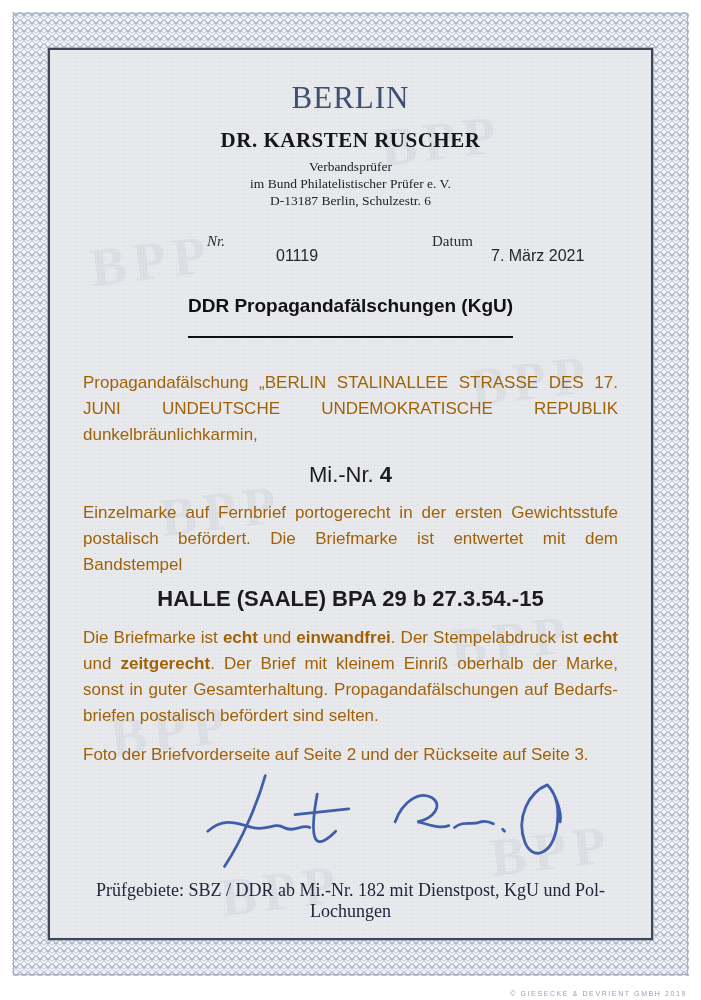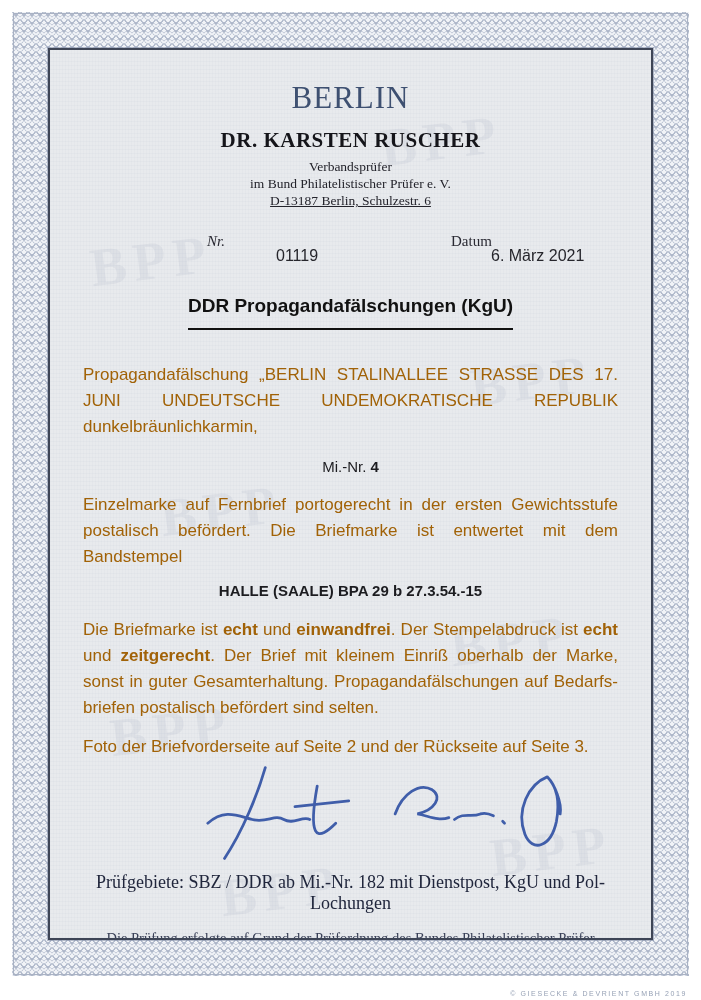--- a/index.html
+++ b/index.html
@@ -60,50 +60,50 @@
   .examiner-name{
     margin:0 0 5px 0;text-align:center;
     font-family:"Liberation Serif","DejaVu Serif",serif;
     font-size:21px;font-weight:bold;letter-spacing:.5px;color:#15151a;
   }
   .letterhead-line{
     margin:0;text-align:center;
     font-family:"Liberation Serif","DejaVu Serif",serif;
     font-size:13.5px;line-height:17px;color:#23232b;
   }
-  .letterhead-line.last{margin-bottom:22px;text-decoration:underline;}
+  .letterhead-line.last{margin-bottom:22px;}
   
   .meta-row{position:relative;height:22px;margin-bottom:42px;}
   .meta-row .lbl{
     position:absolute;top:2px;
     font-family:"Liberation Serif","DejaVu Serif",serif;
     font-size:15px;color:#2a2a33;
   }
   .meta-row .val{position:absolute;top:16px;font-size:16px;color:#26262c;}
   .pos-nr-lbl{left:124px;font-style:italic;} .pos-nr-val{left:193px;}
-  .pos-dt-lbl{left:368px;} .pos-dt-val{left:408px;}
+  .pos-dt-lbl{left:349px;} .pos-dt-val{left:408px;}
   
   .subject-wrap{text-align:center;margin:0 0 32px 0;}
   .subject{
     display:inline-block;
     font-size:19px;font-weight:bold;color:#111;
-    border-bottom:2px solid #111;padding-bottom:11px;
+    border-bottom:2px solid #111;padding-bottom:19px;
   }
   
   .body-text{
     margin:0 0 14px 0;
     font-size:17px;line-height:26px;color:#a16207;
     text-align:justify;
   }
   .body-text.mb8{margin-bottom:8px;}
   .body-text.mb13{margin-bottom:13px;}
   .body-text.mb2{margin-bottom:2px;}
   .center-line{
     margin:0 0 12px 0;text-align:center;
-    font-size:15px;line-height:26px;color:#1c1c20;
+    font-size:22px;line-height:26px;color:#1c1c20;
   }
   .center-line.bold{font-weight:bold;margin-bottom:13px;}
   b{font-weight:bold;}
   
   .sig-wrap{height:102px;margin:2px 0 0 78px;}
   
   .footer-line1{
     margin:8px 0 3px 0;text-align:center;
     font-family:"Liberation Serif","DejaVu Serif",serif;
     font-size:18px;color:#20263c;
@@ -141,21 +141,21 @@
 
         <div class="examiner-name">DR. KARSTEN RUSCHER</div>
         <p class="letterhead-line">Verbandsprüfer</p>
         <p class="letterhead-line">im Bund Philatelistischer Prüfer e. V.</p>
         <p class="letterhead-line last">D-13187 Berlin, Schulzestr. 6</p>
 
         <div class="meta-row">
           <span class="lbl pos-nr-lbl">Nr.</span>
           <span class="val pos-nr-val">01119</span>
           <span class="lbl pos-dt-lbl">Datum</span>
-          <span class="val pos-dt-val">6. März 2021</span>
+          <span class="val pos-dt-val">7. März 2021</span>
         </div>
 
         <div class="subject-wrap">
           <span class="subject">DDR Propagandafälschungen (KgU)</span>
         </div>
 
         <p class="body-text">Propagandafälschung „BERLIN STALINALLEE STRASSE DES 17. JUNI UNDEUTSCHE UNDEMOKRATISCHE REPUBLIK dunkelbräunlichkarmin,</p>
 
         <p class="center-line mb12"><span>Mi.-Nr.</span>&nbsp;<b>4</b></p>
 

